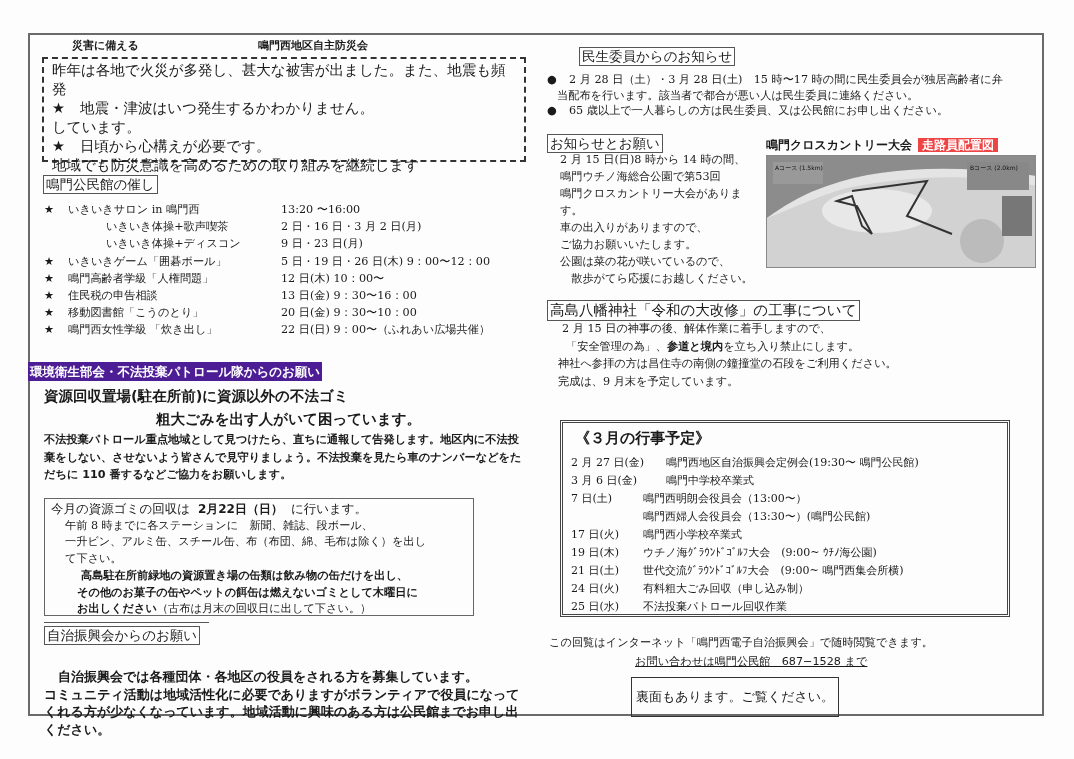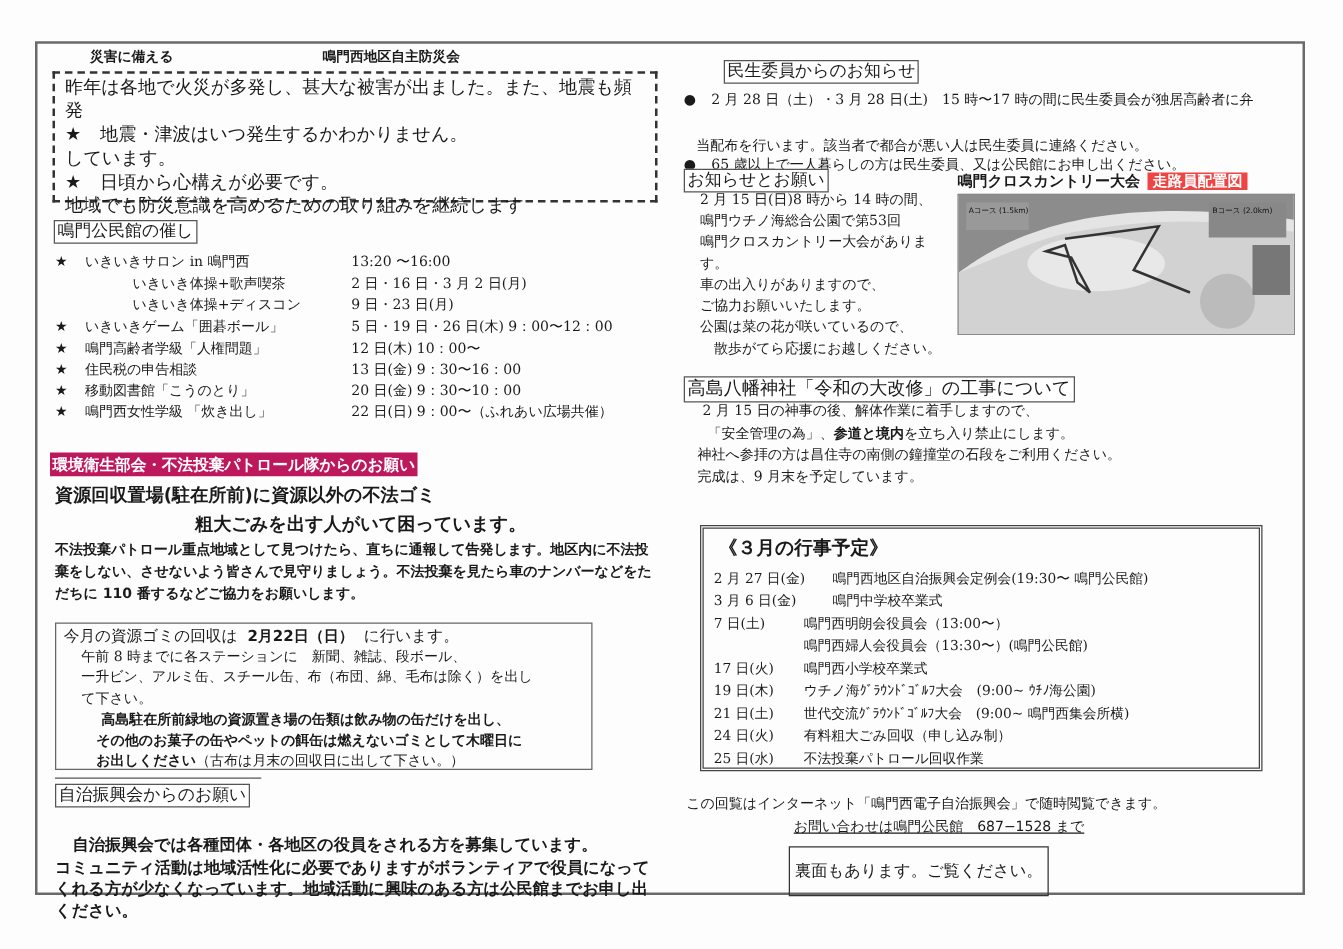--- a/index.html
+++ b/index.html
@@ -19,21 +19,21 @@
   
   .events-title { left: 43px; top: 174px; }
   .events-list { left: 44px; top: 201px; width: 480px; font-size: 11.2px; line-height: 17.2px; }
   .ev-row { display: flex; white-space: nowrap; }
   .ev-star { width: 24px; }
   .ev-name { width: 213px; }
   .ev-name.sub { padding-left: 38px; width: 213px; }
   .ev-when { flex: 1; }
 
   
-  .env-title { left: 40px; top: 362px; background: #be185d; color: #fff; font-size: 12.5px; font-weight: bold; padding: 1px 2px; line-height: 17px; }
+  .env-title { left: 28px; top: 362px; background: #4c1d95; color: #fff; font-size: 12.5px; font-weight: bold; padding: 1px 2px; line-height: 17px; }
   .env-headline1 { left: 44px; top: 387px; font-size: 14.5px; font-weight: bold; }
   .env-headline2 { left: 156px; top: 410px; font-size: 14.5px; font-weight: bold; }
   .env-body { left: 44px; top: 431px; width: 482px; font-size: 11.2px; font-weight: bold; line-height: 17.5px; }
 
   
   .recycle-box { left: 44px; top: 498px; width: 430px; height: 118px; border: 1.5px solid #666; padding: 2px 6px; font-size: 11.2px; line-height: 16.5px; }
   .recycle-box .lead { font-size: 12.5px; }
   .recycle-box .lead b { font-family: "DejaVu Sans", "Liberation Sans", sans-serif; font-size: 12px; }
   .recycle-box .ind { padding-left: 14px; }
   .recycle-box .ind2 { padding-left: 30px; font-weight: bold; }
@@ -42,21 +42,21 @@
   .under-line { left: 44px; top: 622px; width: 165px; height: 1px; background: #555; }
 
   
   .council-title { left: 44px; top: 625px; }
   .council-body { left: 44px; top: 668px; width: 484px; font-size: 13px; line-height: 17.5px; font-weight: bold; }
 
   
   .welfare-title { left: 547px; top: 46px; margin-left: 32px; }
   .welfare-body { left: 547px; top: 72px; width: 490px; font-size: 11.2px; line-height: 15.5px; }
   .welfare-body .bul { display: inline-block; width: 22px; }
-  .welfare-body .cont { padding-left: 10px; margin-top: 21px; }
+  .welfare-body .cont { padding-left: 10px; }
 
   .notice-title { left: 547px; top: 133px; }
   .notice-body { left: 560px; top: 151px; width: 200px; font-size: 11.2px; line-height: 17px; }
   .map-title { left: 766px; top: 137px; font-size: 12px; font-weight: bold; white-space: nowrap; }
   .map-tag { background: #ef4444; color: #fff; padding: 0 4px; margin-left: 6px; }
   .map-box { left: 766px; top: 155px; width: 270px; height: 113px; border: 1px solid #888; background: #d8d8d8; overflow: hidden; }
 
   .shrine-title { left: 547px; top: 300px; }
   .shrine-body { left: 558px; top: 320px; width: 480px; font-size: 11.2px; line-height: 17.5px; }
 

